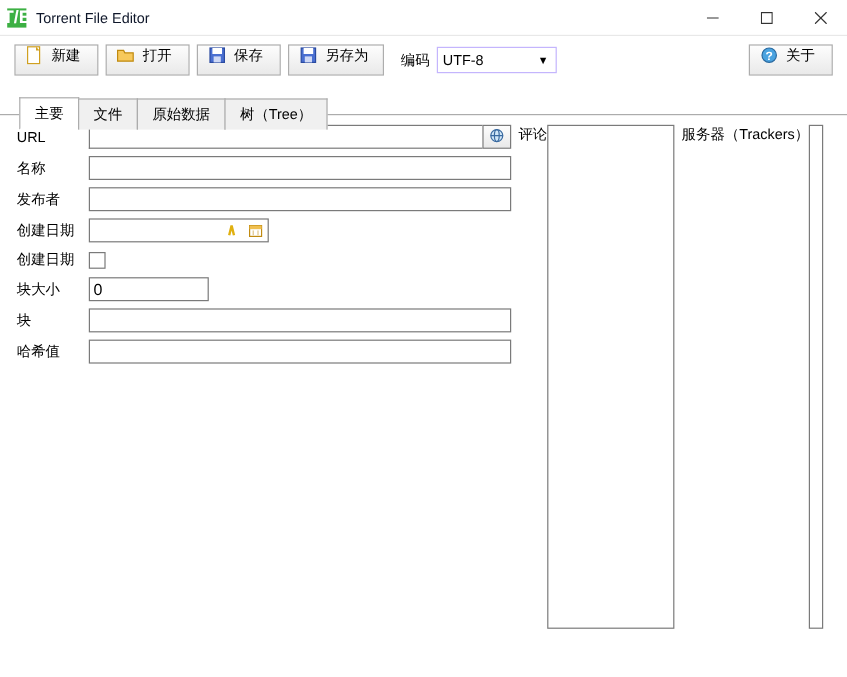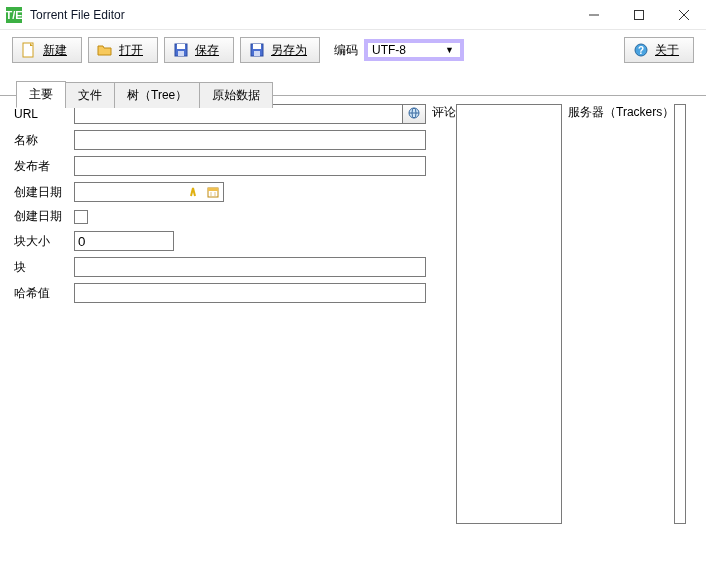--- a/index.html
+++ b/index.html
@@ -20,21 +20,21 @@
   position: relative;
 }
 .titlebar .logo {
   width: 16px; height: 16px;
   background: #3cb043;
   display: inline-flex;
   align-items: center;
   justify-content: center;
   margin-right: 8px;
   color: #fff;
-  font-size: 11px;
+  font-size: 15px;
   font-weight: bold;
 }
 .titlebar .title { color: #0f172a; }
 .window-controls {
   position: absolute;
   right: 0; top: 0;
   display: flex;
   height: 30px;
 }
 .window-controls .ctl {
@@ -49,33 +49,32 @@
   display: flex;
   align-items: center;
   padding: 6px 12px;
   gap: 6px;
 }
 .tbtn {
   height: 26px;
   border: 1px solid #adadad;
   background: linear-gradient(#fdfdfd,#e9e9e9);
   display: inline-flex;
-  align-items: center;
+  align-items: flex-start;
   padding: 0 12px 0 8px;
   gap: 6px;
   cursor: default;
   min-width: 70px;
-  text-decoration: underline;
 }
 .tbtn .ticon { width:16px; height:16px; display:inline-flex; align-items:center; justify-content:center; }
 .enc-label { margin-left: 8px; }
 .enc-select {
   height: 22px;
   width: 100px;
-  border: 4px solid #c4b5fd;
+  border: 1px solid #c4b5fd;
   background: #fff;
   display: inline-flex;
   align-items: center;
   padding: 0 4px;
   position: relative;
 }
 .enc-select .arrow {
   position: absolute; right: 6px; top: 50%; transform: translateY(-50%);
   font-size: 9px;
 }
@@ -248,22 +247,22 @@
           <text x="7" y="11" font-size="10" text-anchor="middle" fill="#fff" font-weight="bold">?</text>
         </svg>
     </span>
     <span>关于</span>
   </div>
 </div>
 
 <div class="tabs">
   <div class="tab active"><span>主要</span></div>
   <div class="tab"><span>文件</span></div>
+  <div class="tab"><span>原始数据</span></div>
   <div class="tab"><span>树（Tree）</span></div>
-  <div class="tab"><span>原始数据</span></div>
 </div>
 
 <div class="content">
   <div class="left">
 
     <div class="form-row url-row">
       <span class="form-label">URL</span>
       <input class="tinput" value="" style="">
       <div class="url-btn">
         <span>

